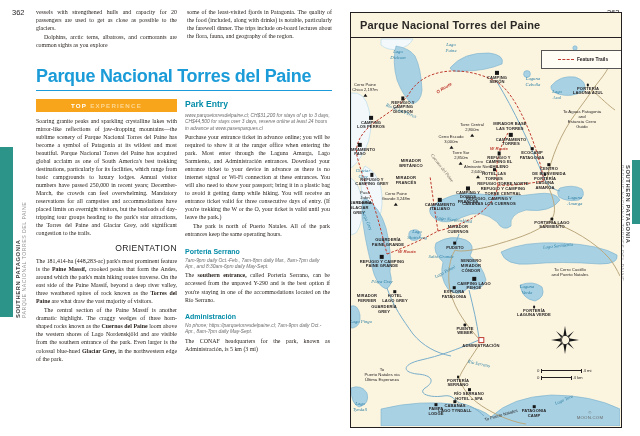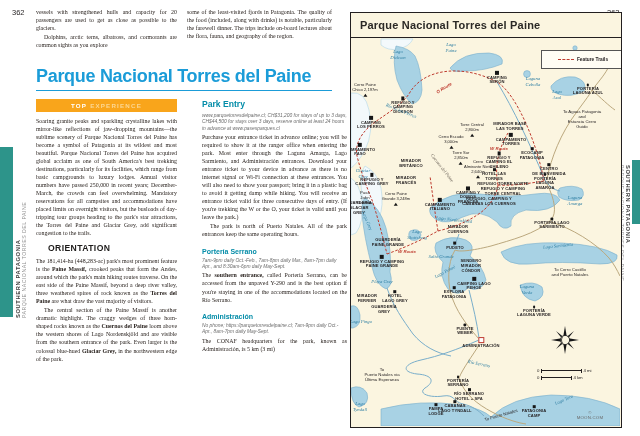--- a/index.html
+++ b/index.html
@@ -13,22 +13,22 @@
   .headline{position:absolute;left:36px;top:66px;width:296px;font-family:"Liberation Sans",sans-serif;
             font-weight:bold;font-size:18px;letter-spacing:-0.3px;color:#1b9cd8;}
   .headrule{position:absolute;left:36px;top:90px;width:296px;height:0;border-top:1.7px solid #1b9cd8;}
   .banner{position:absolute;left:36px;top:99px;width:141px;height:13px;background:#f9a51b;
           font-family:"Liberation Sans",sans-serif;font-size:6.2px;font-weight:bold;
           text-align:center;line-height:13px;letter-spacing:1.2px;}
   .banner .b1{color:#ffffff;}
   .banner .b2{color:#fcd793;}
   .h-teal{font-family:"Liberation Sans",sans-serif;font-weight:bold;color:#038ca8;font-size:8.6px;margin:0 0 2px 0;text-align:left;}
   .h-teal2{font-family:"Liberation Sans",sans-serif;font-weight:bold;color:#038ca8;font-size:7px;margin:8px 0 1.5px 0;text-align:left;}
-  .h-black{font-family:"Liberation Sans",sans-serif;font-weight:bold;color:#1d1b1a;font-size:8.6px;
-           letter-spacing:0.4px;margin:6px 0 2px 12px;text-align:left;}
+  .h-black{font-family:"Liberation Sans",sans-serif;font-weight:normal;color:#1d1b1a;font-size:8.6px;
+           letter-spacing:0.4px;margin:6px 0 2px 12px;text-align:right;}
   .ital{font-family:"Liberation Sans",sans-serif;font-style:italic;font-size:4.9px;line-height:1.32;
         color:#6d6d6d;margin:0 0 2.5px 0;text-align:left;}
   
   .tabrect{position:absolute;background:#2d948a;}
   .vtext{position:absolute;font-family:"Liberation Sans",sans-serif;white-space:nowrap;transform-origin:0 0;}
   .vtext .t1{display:block;font-weight:bold;font-size:5.8px;letter-spacing:0.6px;color:#3c3c3c;}
   .vtext .t2{display:block;font-size:5.2px;letter-spacing:0.5px;color:#8f8f8f;}
   
   #map{position:absolute;left:350px;top:12px;width:272px;height:416px;background:#fbf5e0;
        border:1.6px solid #231f20;box-sizing:border-box;}
@@ -92,21 +92,21 @@
     <span class="b1">TOP</span><span>&nbsp;</span><span class="b2">EXPERIENCE</span>
   </div>
 
   <div class="col" style="left:36px;top:117px;width:141px;">
     <p>Soaring granite peaks and sparkling crystalline lakes with mirror-like reflections of jaw-dropping mountains—the sublime scenery of Parque Nacional Torres del Paine has become a symbol of Patagonia at its wildest and most beautiful. Parque Nacional Torres del Paine has acquired global acclaim as one of South America's best trekking destinations, particularly for its facilities, which range from basic campgrounds to luxury lodges. Annual visitor numbers have passed 250,000 in recent years; December-March, the crowds can feel overwhelming. Mandatory reservations for all campsites and accommodations have placed limits on overnight visitors, but the busloads of day-tripping tour groups heading to the park's star attractions, the Torres del Paine and Glaciar Grey, add significant congestion to the trails.</p>
     <h2 class="h-black">ORIENTATION</h2>
     <p><span>The 181,414-ha (448,283-ac) park's most prominent feature is the </span><span style="font-weight: bold;">Paine Massif,</span><span> crooked peaks that form the Andes, around which the park's main hiking routes traverse. On the east side of the Paine Massif, beyond a deep river valley, three weathered spires of rock known as the </span><span style="font-weight: bold;">Torres del Paine</span><span> are what draw the vast majority of visitors.</span></p>
     <p class="ind"><span>The central section of the Paine Massif is another dramatic highlight. The craggy wedges of three horn-shaped rocks known as the </span><span style="font-weight: bold;">Cuernos del Paine</span><span> loom above the western shores of Lago Nordenskjöld and are visible from the southern entrance of the park. Even larger is the colossal blue-hued </span><span style="font-weight: bold;">Glaciar Grey,</span><span> in the northwestern edge of the park.</span></p>
   </div>
 
-  <div class="col" style="left:202px;top:99px;width:145px;">
+  <div class="col" style="left:185px;top:99px;width:145px;">
     <h2 class="h-teal">Park Entry</h2>
     <p class="ital">www.parquetorresdelpaine.cl; CH$31,200 for stays of up to 3 days, CH$44,500 for stays over 3 days, reserve online at least 24 hours in advance at www.pasesparques.cl</p>
     <p>Purchase your entrance ticket in advance online; you will be required to show it at the ranger office when entering the park. Most enter through the Laguna Amarga, Lago Sarmiento, and Administración entrances. Download your entrance ticket to your device in advance as there is no internet signal or Wi-Fi connection at these entrances. You will also need to show your passport; bring it in a plastic bag to avoid it getting damp while hiking. You will receive an entrance ticket valid for three consecutive days of entry. (If you're trekking the W or the O, your ticket is valid until you leave the park.)</p>
     <p class="ind">The park is north of Puerto Natales. All of the park entrances keep the same operating hours.</p>
     <h3 class="h-teal2">Portería Serrano</h3>
     <p class="ital">7am-9pm daily Oct.-Feb., 7am-8pm daily Mar., 8am-7pm daily Apr., and 8:30am-6pm daily May-Sept.</p>
     <p><span>The </span><span style="font-weight: bold;">southern entrance,</span><span> called Portería Serrano, can be accessed from the unpaved Y-290 and is the best option if you're staying in one of the accommodations located on the Río Serrano.</span></p>
     <h3 class="h-teal2">Administración</h3>
     <p class="ital">No phone; https://parquetorresdelpaine.cl; 7am-9pm daily Oct.-Apr., 8am-7pm daily May-Sept.</p>
     <p>The CONAF headquarters for the park, known as Administración, is 5 km (3 mi)</p>

